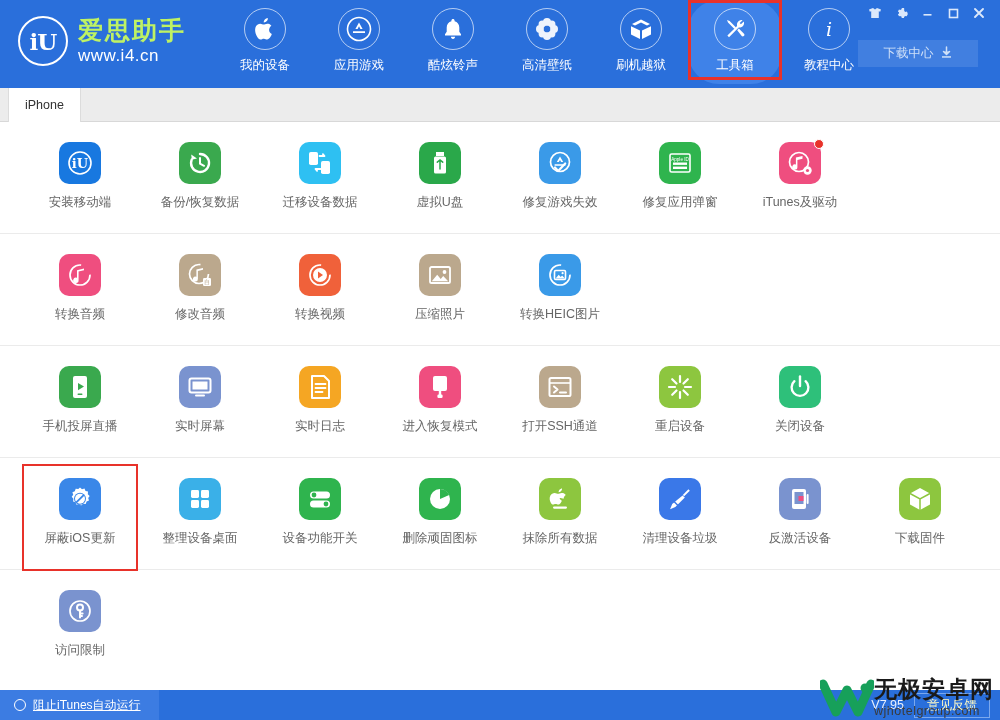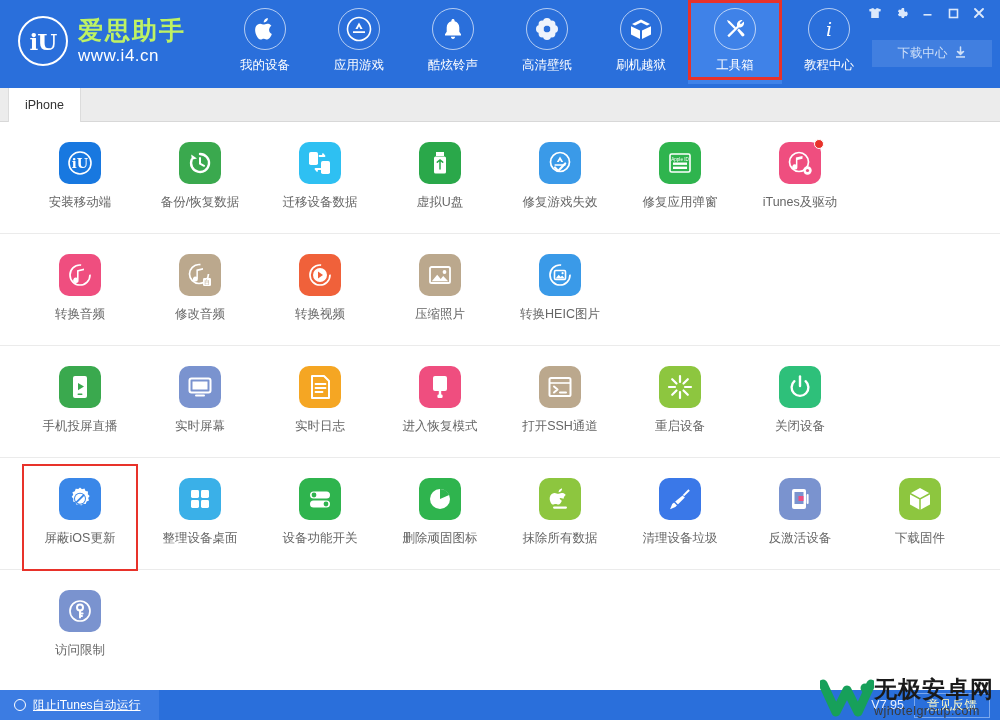--- a/index.html
+++ b/index.html
@@ -51,21 +51,21 @@
     margin-left: 32px; height: 88px;
   }
   .nav-item {
     width: 94px; height: 84px;
     display: flex; flex-direction: column; align-items: center;
     justify-content: flex-start;
     padding-top: 8px;
     cursor: pointer;
     position: relative;
   }
-  .nav-item.active { background: #3f82e8; }
+  .nav-item.active { background: #3f82e8; border-radius: 31px; }
   .nav-item.highlighted::after {
     content: "";
     position: absolute;
     left: 0; top: 0; right: 0; bottom: 4px;
     border: 3px solid #e8322a;
     pointer-events: none;
   }
   .nav-circle {
     width: 42px; height: 42px; border-radius: 50%;
     border: 1.5px solid rgba(255,255,255,0.65);
@@ -82,21 +82,21 @@
     display: flex; align-items: center; gap: 4px;
   }
   .win-btn {
     width: 22px; height: 18px;
     display: flex; align-items: center; justify-content: center;
     color: #dbe8fb; cursor: pointer;
   }
   .win-btn svg { display: block; }
 
   .dl-center {
-    position: absolute; right: 8px; top: 40px;
+    position: absolute; right: 22px; top: 40px;
     width: 120px; height: 27px;
     background: #417fe0;
     display: flex; align-items: center; justify-content: center;
     gap: 6px;
     color: #cfe0f8; font-size: 12.5px;
     cursor: pointer;
   }
 
   
   .tabstrip {

